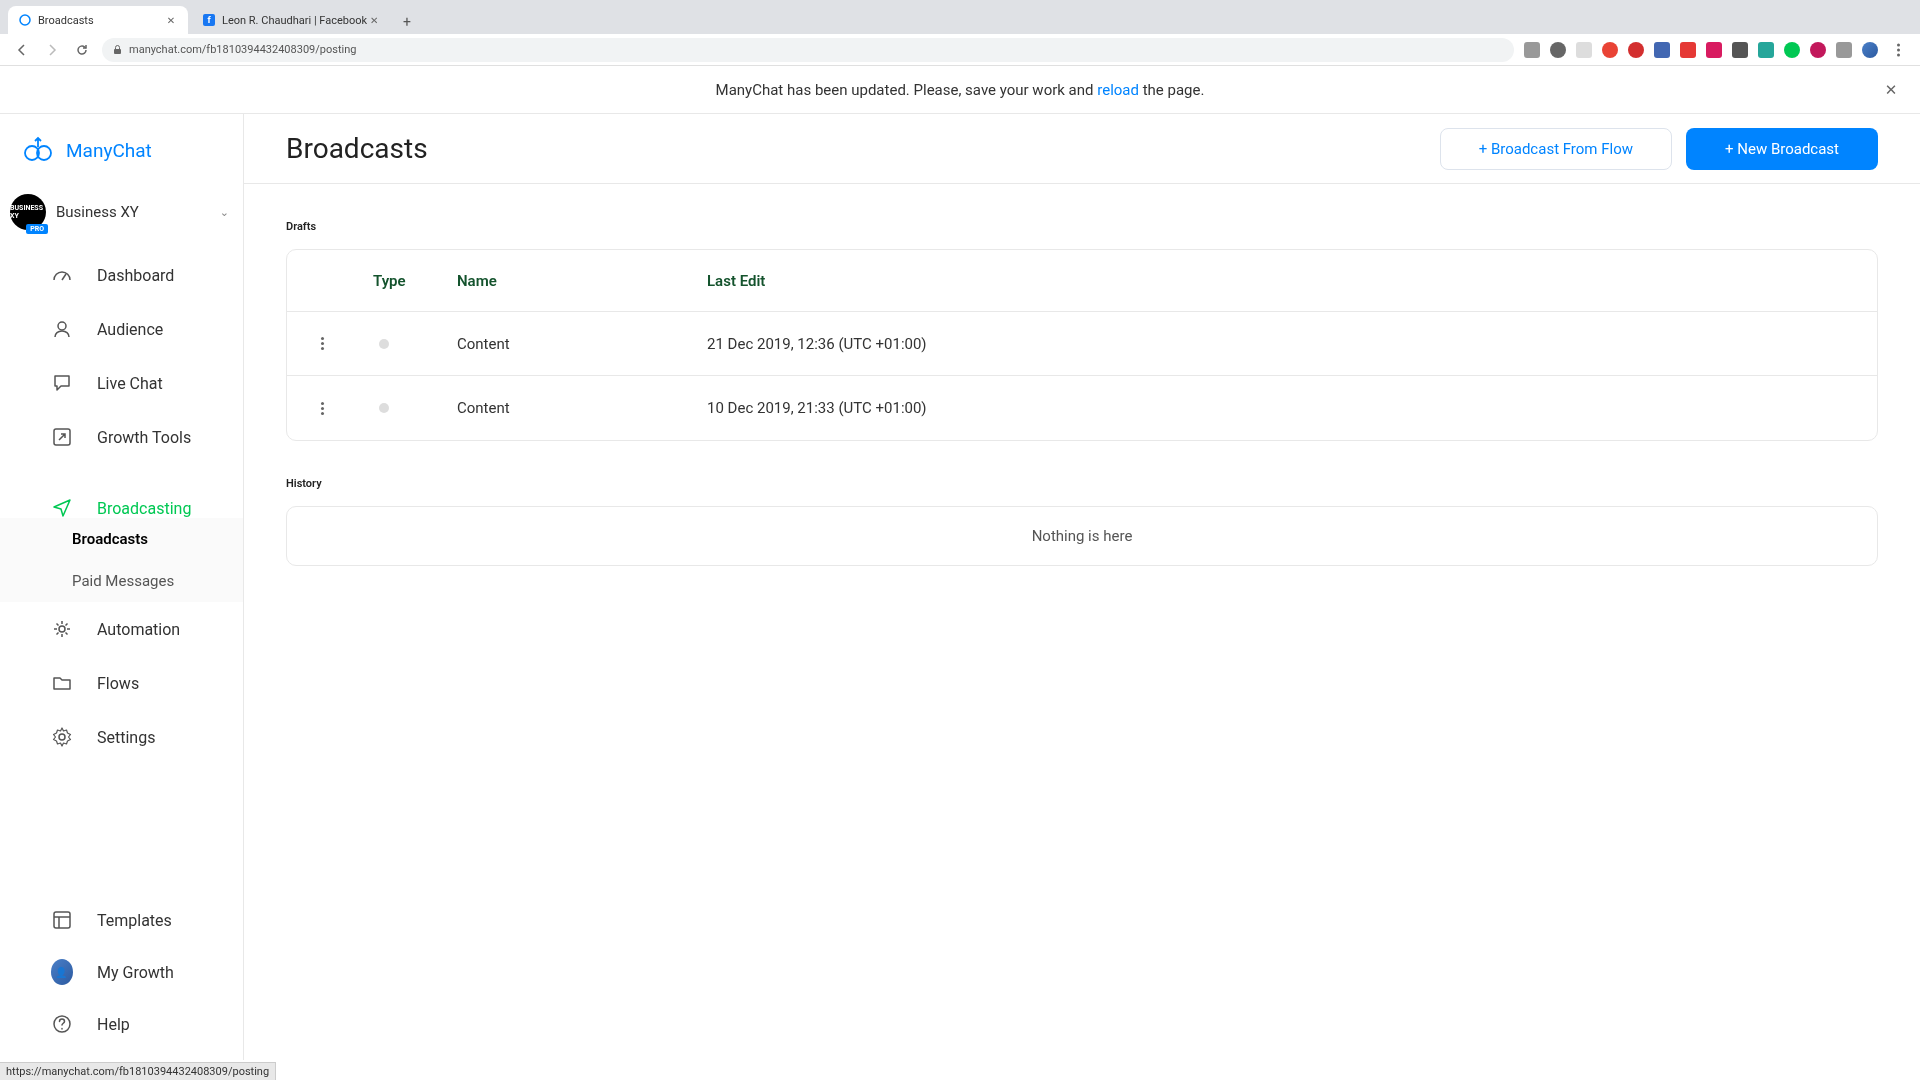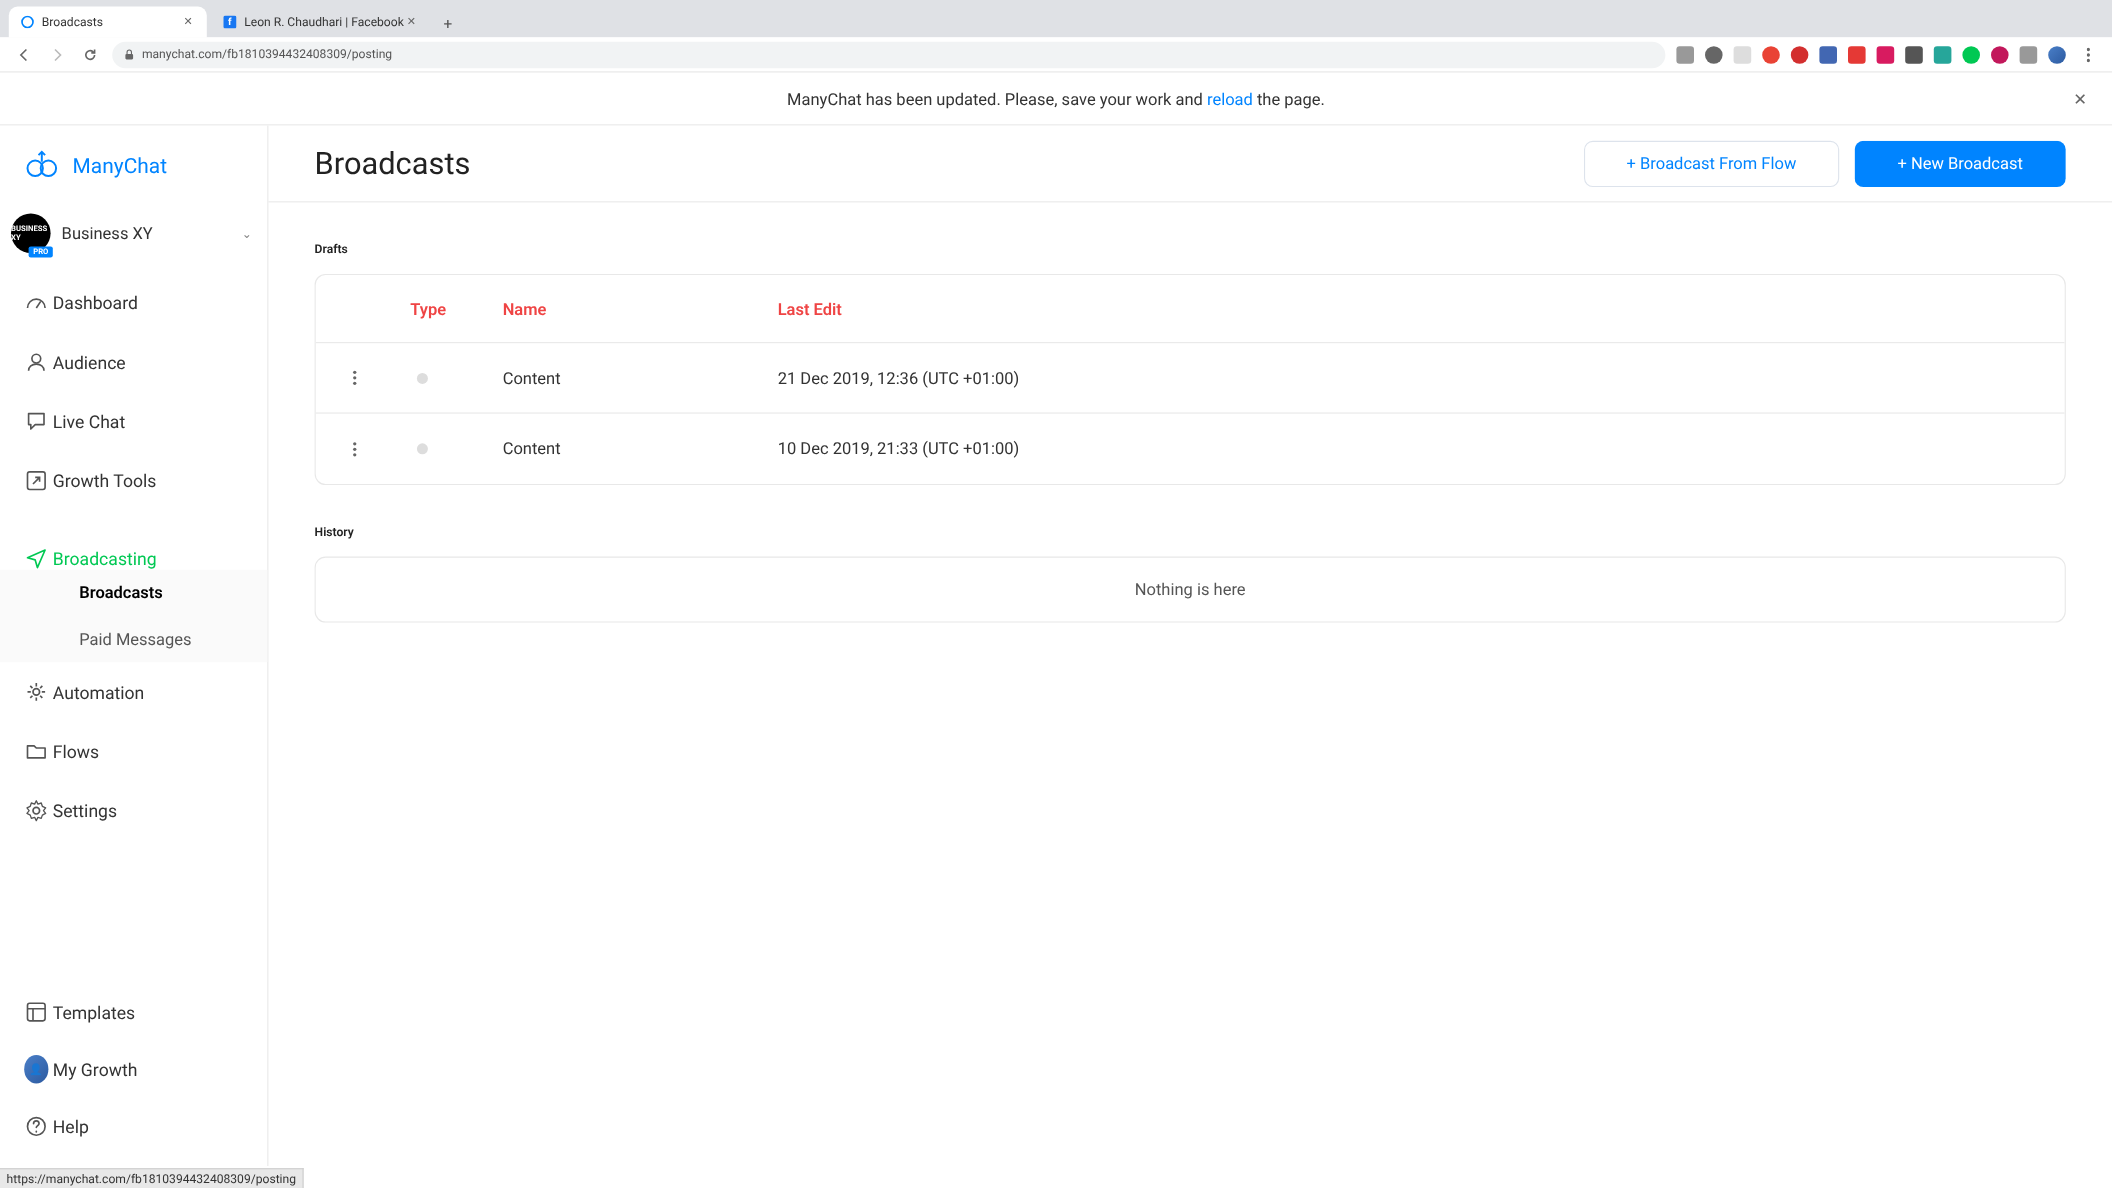--- a/index.html
+++ b/index.html
@@ -32,21 +32,21 @@
     .brand { height: 72px; display: flex; align-items: center; padding: 0 20px; gap: 10px; }
     .brand-logo { width: 36px; height: 36px; display: flex; align-items: center; justify-content: center; }
     .brand-text { font-size: 19px; color: #0084ff; font-weight: 400; }
     .business-row { height: 52px; display: flex; align-items: center; padding: 0 14px 0 10px; gap: 10px; }
     .biz-avatar { width: 36px; height: 36px; border-radius: 50%; background: #000; color: #fff; display: flex; align-items: center; justify-content: center; font-size: 7px; font-weight: bold; position: relative; }
     .pro-badge { position: absolute; bottom: -4px; right: -2px; background: #0084ff; color: #fff; font-size: 7px; padding: 1px 4px; border-radius: 2px; }
     .biz-name { flex: 1; font-size: 15px; color: #333; }
     .chev { color: #888; font-size: 11px; }
     
     .nav-section { flex: 1; padding-top: 10px; }
-    .nav-item { height: 54px; display: flex; align-items: center; padding: 0 22px; gap: 4px; font-size: 16px; color: #333; cursor: pointer; }
+    .nav-item { height: 54px; display: flex; align-items: center; padding: 0 22px; gap: 24px; font-size: 16px; color: #333; cursor: pointer; margin-left: 29px; }
     .nav-item .nav-icon { width: 22px; height: 22px; display: flex; align-items: center; justify-content: center; }
     .nav-item.active { color: #00c853; align-items: flex-end; }
     .nav-item.active .nav-icon svg { stroke: #00c853; }
     .sub-items { background: #fafafa; }
     .sub-item { height: 42px; display: flex; align-items: center; padding-left: 72px; font-size: 15px; color: #555; cursor: pointer; }
     .sub-item.selected { font-weight: 600; color: #000; }
     
     .nav-footer { padding-bottom: 10px; }
     .nav-footer .nav-item { height: 52px; }
     .profile-avatar { width: 26px; height: 26px; border-radius: 50%; background: linear-gradient(135deg, #4a7fc8, #2c5aa0); display: flex; align-items: center; justify-content: center; color: #fff; font-size: 10px; }
@@ -56,21 +56,21 @@
     .page-header { height: 70px; display: flex; align-items: center; justify-content: space-between; padding: 0 42px; border-bottom: 1px solid #e8e8e8; }
     .page-title { font-size: 28px; color: #222; font-weight: 400; }
     .header-actions { display: flex; gap: 14px; }
     .btn { height: 42px; padding: 0 38px; border-radius: 8px; font-size: 15px; display: flex; align-items: center; justify-content: center; cursor: pointer; border: 1px solid transparent; }
     .btn-outline { border-color: #dde3ec; color: #0084ff; background: #fff; }
     .btn-primary { background: #0084ff; color: #fff; }
     
     .content { padding: 36px 42px; }
     .section-title { font-size: 11px; font-weight: 600; color: #222; margin-bottom: 16px; }
     .table-card { border: 1px solid #e8e8e8; border-radius: 10px; overflow: hidden; margin-bottom: 36px; }
-    .table-header { display: grid; grid-template-columns: 70px 100px 250px 1fr; height: 62px; align-items: center; border-bottom: 1px solid #e8e8e8; font-size: 15px; font-weight: 600; color: #ef4444; }
+    .table-header { display: grid; grid-template-columns: 70px 100px 250px 1fr; height: 62px; align-items: center; border-bottom: 1px solid #e8e8e8; font-size: 15px; font-weight: 600; color: #14532d; }
     .table-row { display: grid; grid-template-columns: 70px 100px 250px 1fr; height: 64px; align-items: center; border-bottom: 1px solid #e8e8e8; font-size: 15px; color: #333; }
     .table-row:last-child { border-bottom: none; }
     .row-actions { display: flex; align-items: center; justify-content: center; }
     .dots { width: 18px; height: 18px; display: flex; flex-direction: column; align-items: center; justify-content: center; gap: 2px; }
     .dots span { width: 3px; height: 3px; background: #666; border-radius: 50%; }
     .type-dot { width: 10px; height: 10px; border-radius: 50%; background: #ddd; margin-left: 22px; }
     .table-header > div:nth-child(2) { padding-left: 16px; }
     
     .history-card { border: 1px solid #e8e8e8; border-radius: 10px; height: 60px; display: flex; align-items: center; justify-content: center; font-size: 15px; color: #555; }
     

